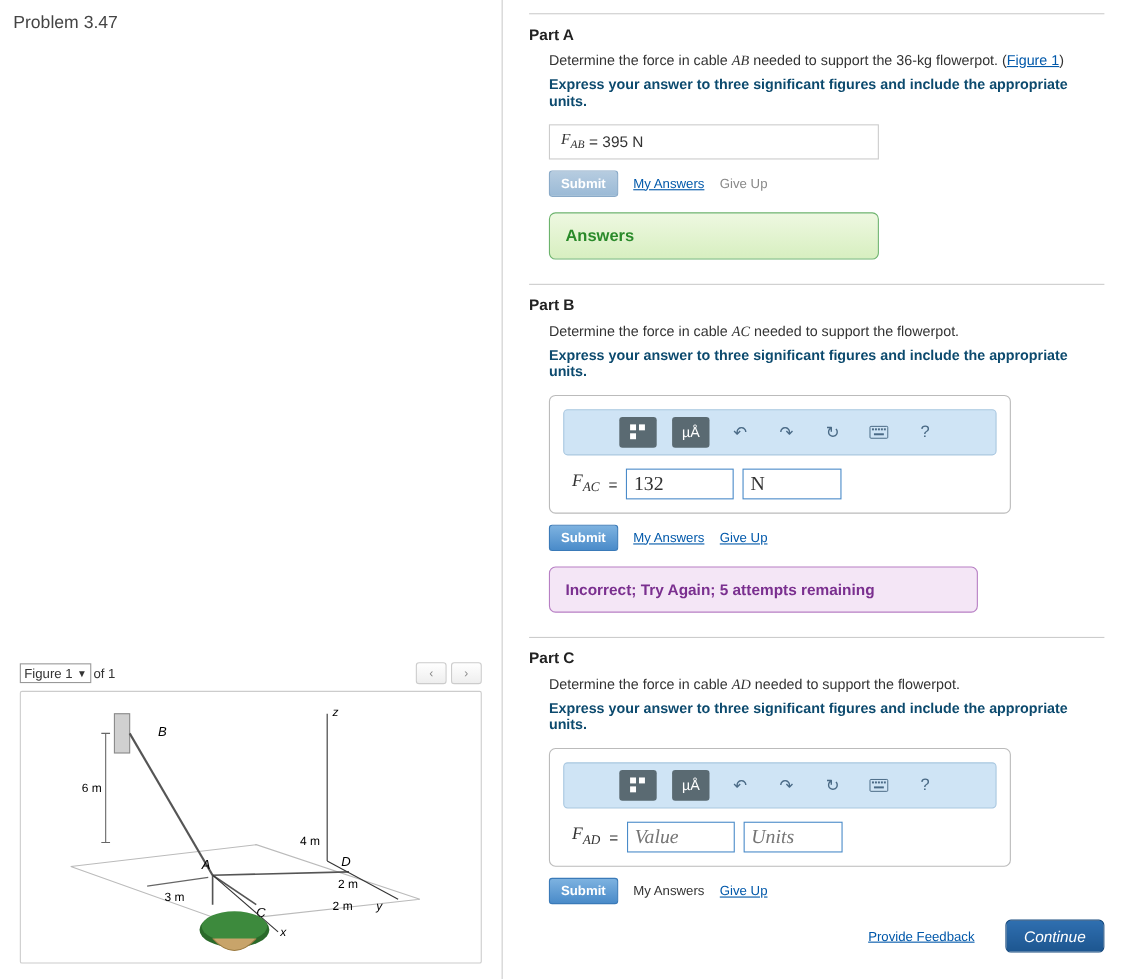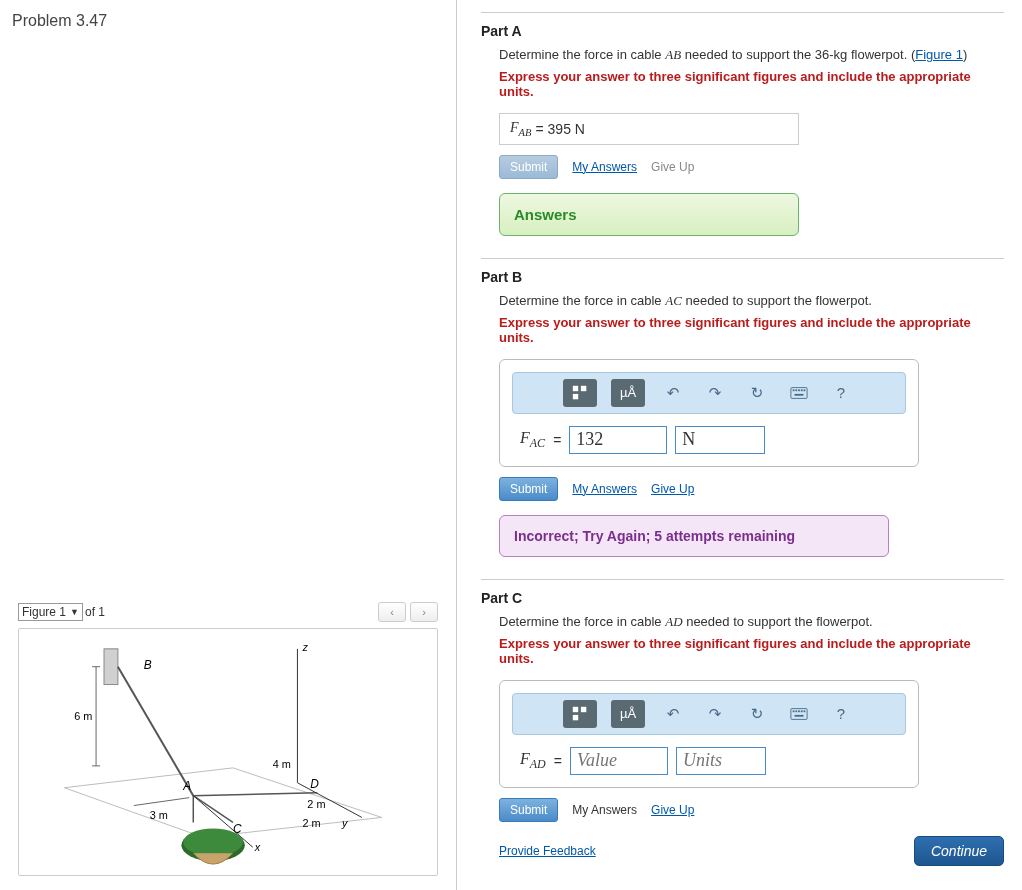--- a/index.html
+++ b/index.html
@@ -55,41 +55,41 @@
     border-radius: 2px;
     overflow: hidden;
   }
   .figure-svg { width: 100%; height: 100%; display: block; }
 
   .part-hr { border: none; border-top: 1px solid #ccc; margin: 0 0 10px 0; }
   .part-title { font-size: 14px; font-weight: bold; color: #222; margin: 8px 0 8px 0; }
   .part-body { padding-left: 18px; margin-bottom: 22px; }
   .prompt { font-size: 13px; color: #333; margin-bottom: 6px; }
   .figlink { color: #0058aa; text-decoration: underline; cursor: pointer; }
-  .instr { font-size: 13px; font-weight: bold; color: #b91c1c; margin-bottom: 14px; }
+  .instr { font-size: 13px; font-weight: bold; color: #0c4a6e; margin-bottom: 14px; }
   .ital { font-style: italic; font-family: "Times New Roman", serif; }
   .sub { font-size: 0.75em; font-style: italic; font-family: "Times New Roman", serif; }
 
   .answered-row {
     border: 1px solid #ccc;
     padding: 6px 10px;
     display: inline-flex; align-items: center;
     min-width: 300px;
     margin-bottom: 6px;
     font-size: 14px;
   }
   .answered-row .eq { margin: 0 4px; }
   .answered-row .val { color: #333; }
 
   .btn-row { display: flex; align-items: center; gap: 14px; margin: 4px 0 14px 0; }
   .submit-btn {
     background: #5a9ad8;
     background: linear-gradient(#7db2e0,#4a8bc9);
     border: 1px solid #3a7ab8;
-    color: #fff; font-weight: normal;
+    color: #fff; font-weight: bold;
     padding: 4px 10px; font-size: 12px;
     border-radius: 3px; cursor: pointer;
   }
   .submit-btn.disabled {
     background: linear-gradient(#b6cce0,#9bbad6);
     border-color: #8aaac8;
     cursor: default;
   }
   .link-u { color: #0058aa; text-decoration: underline; cursor: pointer; font-size: 12px; }
   .link-plain { color: #888; font-size: 12px; }
@@ -153,21 +153,21 @@
     border: 1px solid #4a8bc9;
     height: 28px;
     font-size: 18px;
     font-family: "Times New Roman", serif;
     padding: 2px 6px;
   }
   .ans-input.val { width: 98px; color: #333; }
   .ans-input.unit { width: 90px; color: #333; font-family: "Times New Roman", serif; }
   .ans-input.ph { color: #9aa8b5; font-style: italic; }
 
-  .footer-row { display: flex; align-items: center; justify-content: space-between; gap: 14px; margin-top: 14px; }
+  .footer-row { display: flex; align-items: center; justify-content: flex-end; gap: 28px; margin-top: 14px; }
   .continue-btn {
     background: linear-gradient(#2f6fb0,#1d5690);
     border: 1px solid #174a7e;
     color: #fff;
     padding: 6px 16px;
     border-radius: 5px;
     font-size: 14px;
     cursor: pointer;
     font-style: italic;
   }

